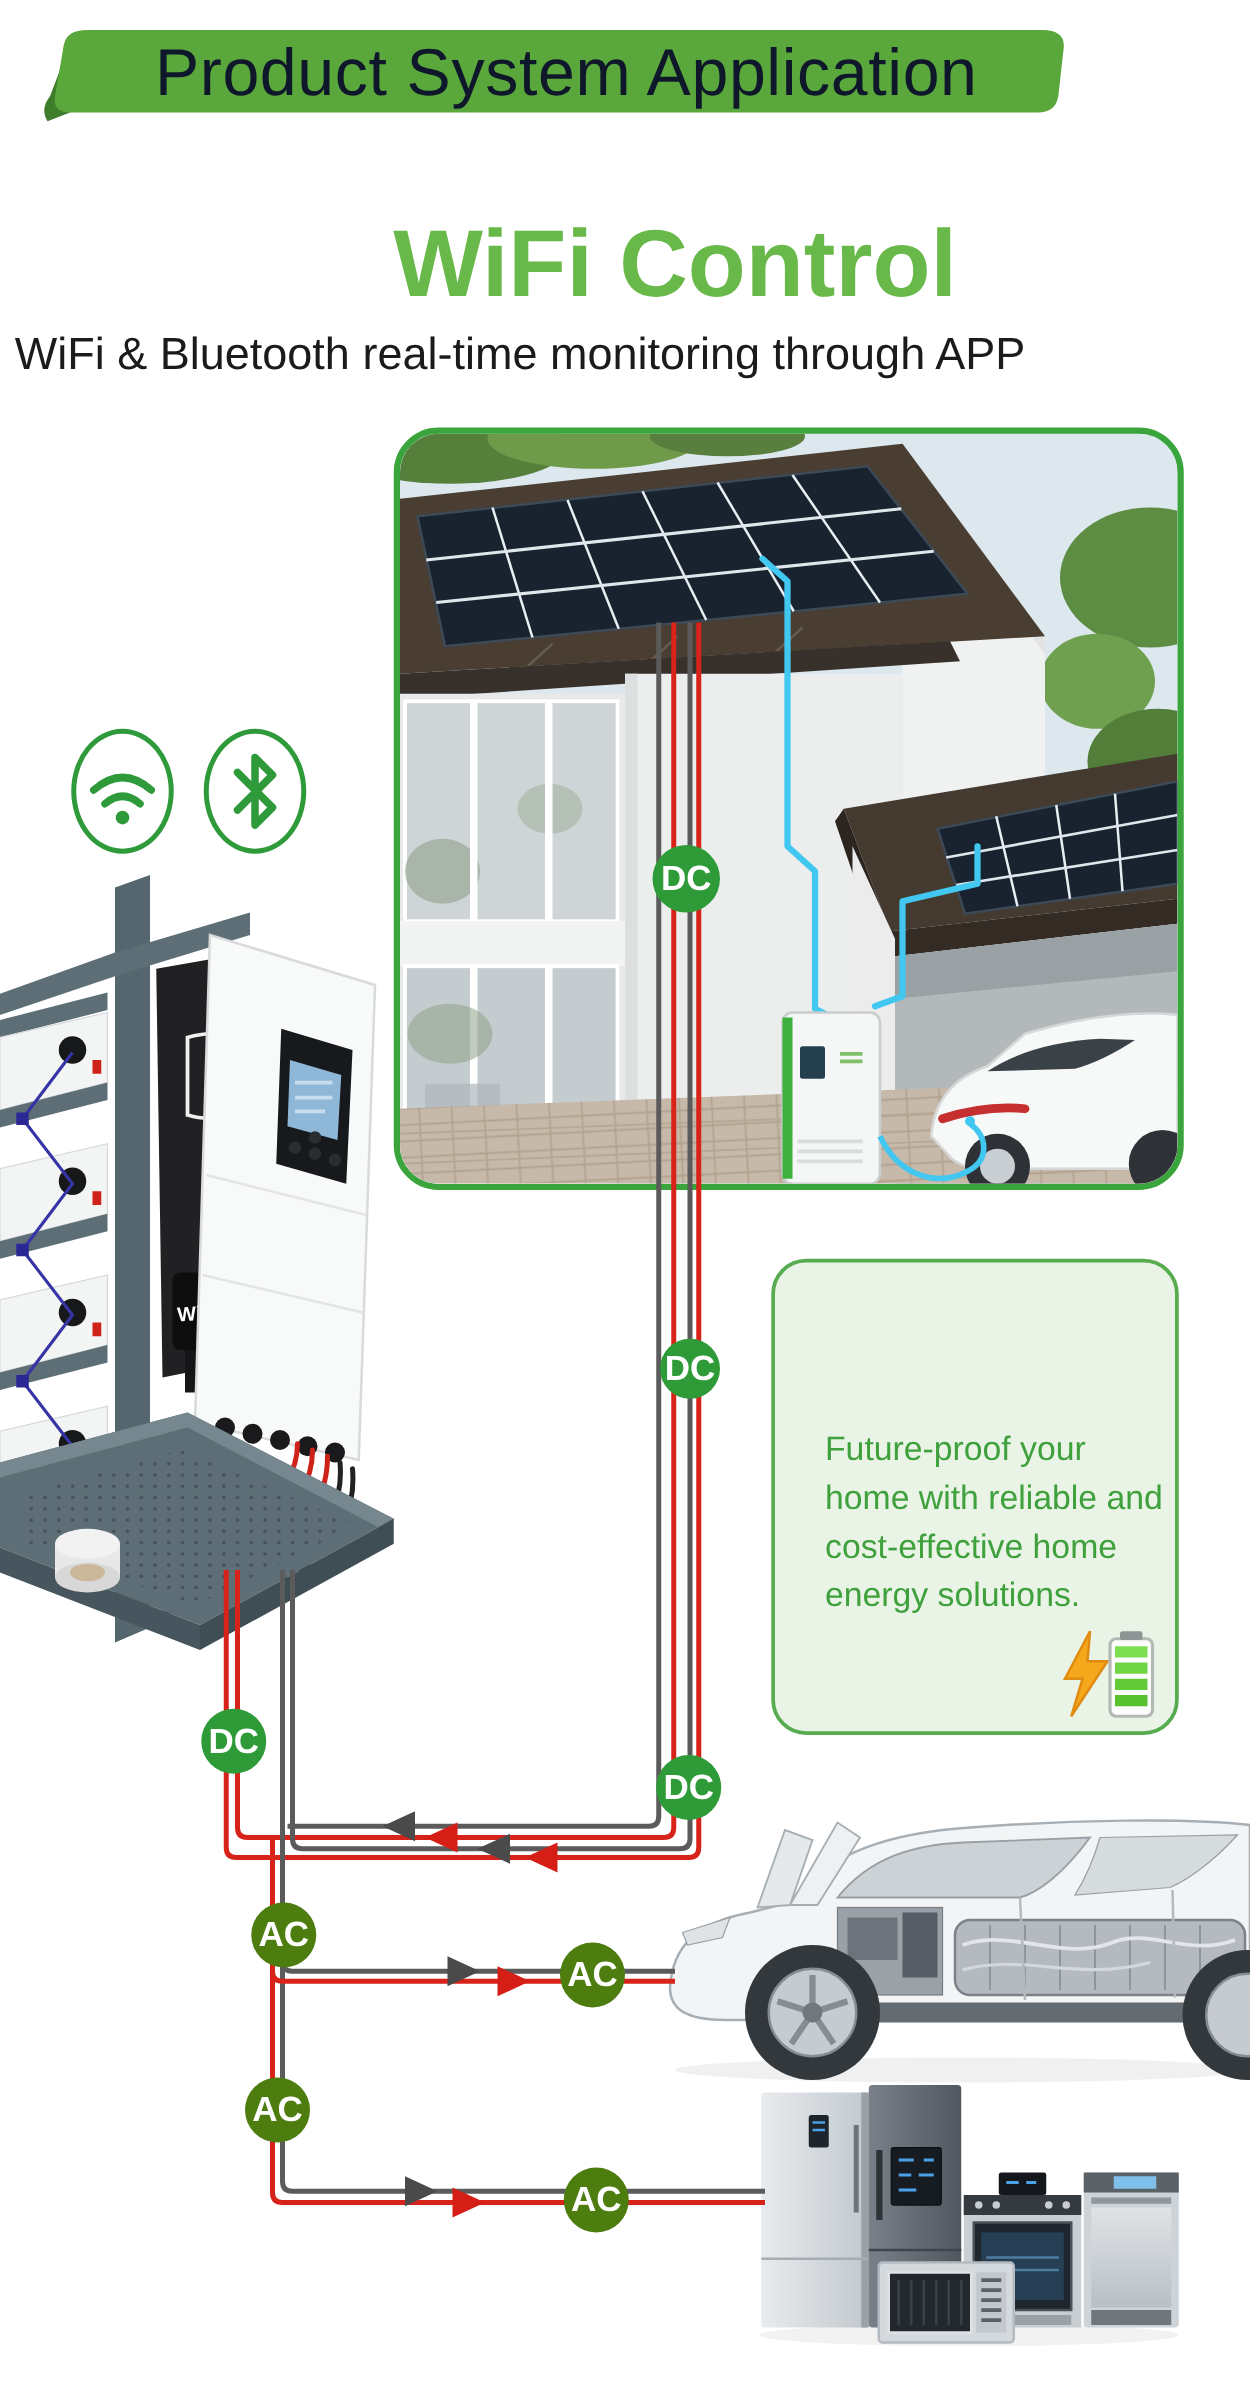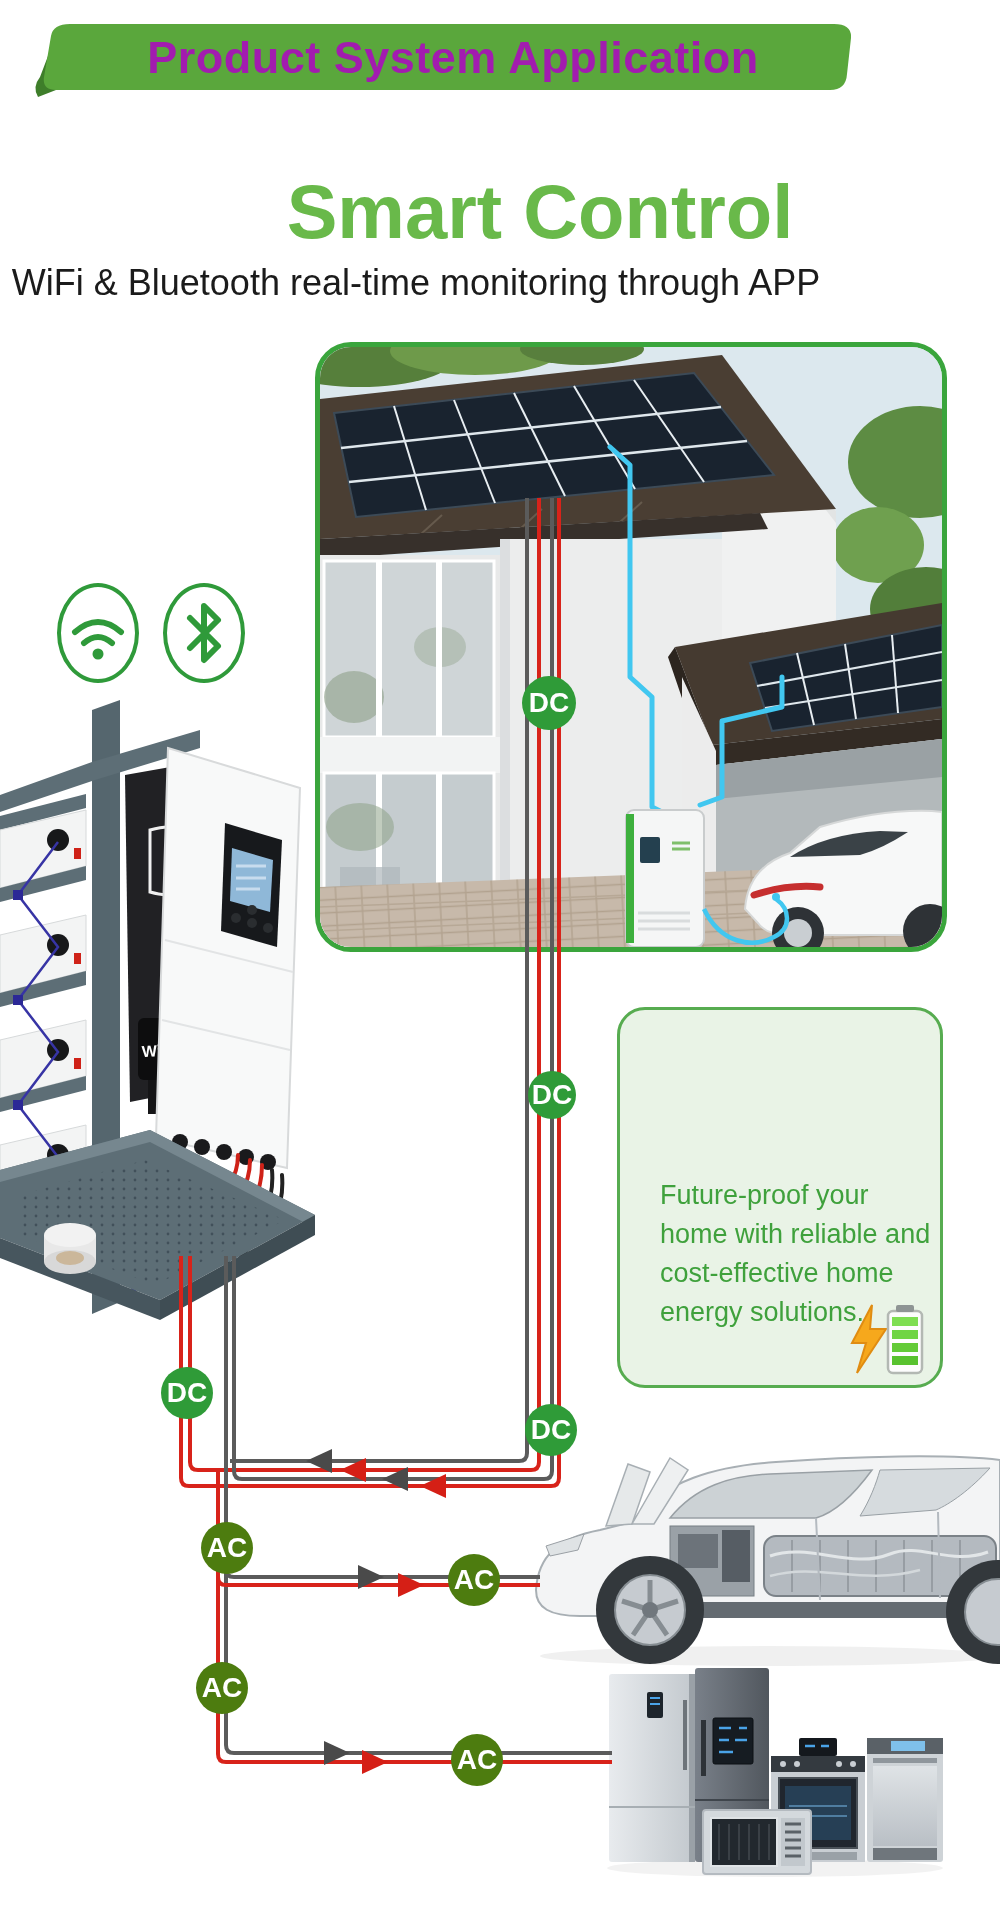--- a/index.html
+++ b/index.html
@@ -1,57 +1,57 @@
 <!DOCTYPE html>
 <html><head>
 <meta charset="utf-8">
 <style>
   html,body{margin:0;padding:0;background:#fff;}
   .page{position:relative;width:1000px;height:1912px;background:#fff;overflow:hidden;
         font-family:"Liberation Sans",sans-serif;}
   .abs{position:absolute;}
   
   .banner-text{position:absolute;left:56px;top:28px;width:794px;height:60px;
-    display:flex;align-items:center;justify-content:center;color:#a21caf;
-    font-size:45px;font-weight:700;letter-spacing:.5px;}
+    display:flex;align-items:center;justify-content:center;color:#0f172a;
+    font-size:53px;font-weight:400;letter-spacing:.5px;}
   
   .hero-title{position:absolute;left:80px;top:168px;width:920px;text-align:center;
     font-size:76px;font-weight:700;color:#69b94a;letter-spacing:0px;}
   .hero-sub{position:absolute;left:0px;top:262px;width:832px;text-align:center;
     font-size:36px;color:#1b1b1b;}
   
   .conn-circle{position:absolute;width:82px;height:100px;border:4px solid #2f9a3a;
     border-radius:50%;box-sizing:border-box;display:flex;align-items:center;justify-content:center;background:#fff;}
   
   .house-card{position:absolute;left:315px;top:342px;width:632px;height:610px;
     border:5px solid #3aa53c;border-radius:36px;overflow:hidden;box-sizing:border-box;background:#dce8ee;}
   
   .res-card{position:absolute;left:617px;top:1007px;width:326px;height:381px;background:#e9f3e6;
     border:3px solid #57ac50;border-radius:28px;box-sizing:border-box;}
   .res-title{position:absolute;left:0;top:44px;width:100%;text-align:center;
     font-size:42px;font-weight:700;color:#151515;letter-spacing:1px;}
-  .res-lines{position:absolute;left:40px;top:130px;font-size:27px;line-height:39px;color:#3fa13c;margin-top:36px;}
+  .res-lines{position:absolute;left:40px;top:130px;font-size:27px;line-height:39px;color:#3fa13c;}
   
   .badge{position:absolute;width:52px;height:52px;border-radius:50%;color:#fff;
     display:flex;align-items:center;justify-content:center;font-size:28px;font-weight:700;}
   .badge.dc{background:#2f9b38;}
   .badge.ac{background:#4d7c0f;}
 </style>
 </head>
 <body>
 
 <div class="page">
 
   <svg class="abs" style="left:0;top:0;" width="1000" height="110" viewBox="0 0 1000 110">
     <path d="M56,90 L38,97 Q32,87 40,77 L48,56 Z" fill="#3e7e2a"></path>
     <path d="M70,24 L834,24 Q852,24 851,38 L847,74 Q846,90 830,90 L56,90 Q42,90 44,77 L51,36 Q53,24 70,24 Z" fill="#5aa73c"></path>
   </svg>
   <div class="banner-text">Product System Application</div>
 
-  <div class="hero-title">Smart Control</div>
+  <div class="hero-title">WiFi Control</div>
   <div class="hero-sub">WiFi &amp; Bluetooth real-time monitoring through APP</div>
 
   <div class="conn-circle" style="left:57px;top:583px;">
     <svg width="62" height="62" viewBox="0 0 62 62">
       <path d="M8,30 Q31,10 54,30" fill="none" stroke="#2f9a3a" stroke-width="6" stroke-linecap="round"></path>
       <path d="M17,41 Q31,29 45,41" fill="none" stroke="#2f9a3a" stroke-width="6" stroke-linecap="round"></path>
       <circle cx="31" cy="52" r="5.5" fill="#2f9a3a"></circle>
     </svg>
   </div>
   <div class="conn-circle" style="left:163px;top:583px;">

